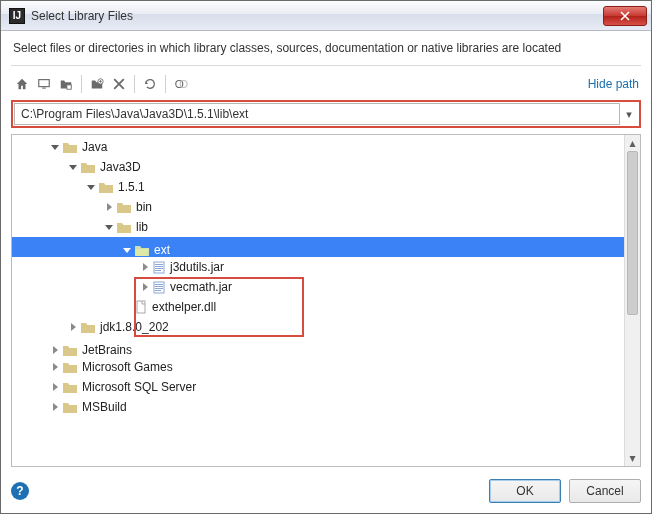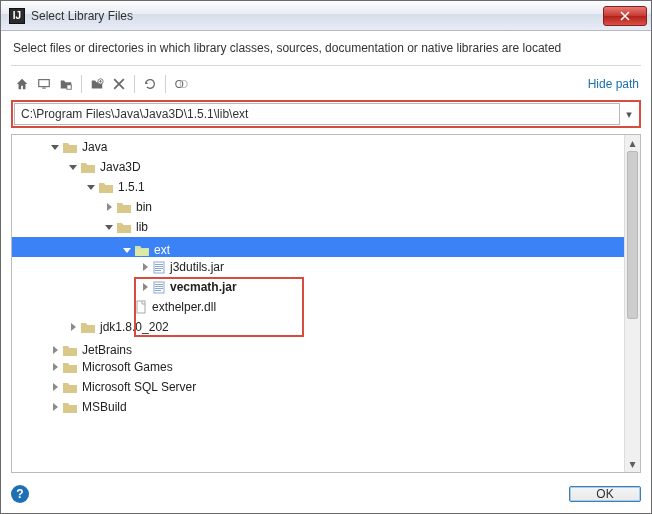--- a/index.html
+++ b/index.html
@@ -48,21 +48,21 @@
   .jar-icon { width:14px; height:14px; }
   .file-icon { width:14px; height:14px; }
 
   .highlight-box { position:absolute; border:2px solid #d84b3f; pointer-events:none; }
 
   .hint { text-align:center; color:#9a9a9a; font-size:11px; padding:3px 0 5px 0; border-top:1px solid #d9d9d9; margin-top:-1px; }
 
   .footer { display:flex; align-items:center; padding:6px 10px 10px 10px; }
   .help-icon { width:18px; height:18px; border-radius:50%; background:#1f6fb5; color:#fff; display:flex; align-items:center; justify-content:center; font-weight:bold; font-size:12px; }
   .footer .spacer2 { flex:1; }
-  .btn { min-width:72px; height:16px; border:1px solid #adadad; background:linear-gradient(#f5f5f5,#e9e9e9); display:flex; align-items:center; justify-content:center; border-radius:2px; margin-left:8px; color:#333; }
+  .btn { min-width:72px; height:24px; border:1px solid #adadad; background:linear-gradient(#f5f5f5,#e9e9e9); display:flex; align-items:center; justify-content:center; border-radius:2px; margin-left:8px; color:#333; }
   .btn.primary { border:1px solid #3c7fb1; box-shadow:0 0 0 1px #a6cdef inset; }
 
   
   .chev-r::before { content:""; border-style:solid; border-width:4px 0 4px 5px; border-color:transparent transparent transparent #8b8b8b; display:inline-block; }
   .chev-d::before { content:""; border-style:solid; border-width:5px 4px 0 4px; border-color:#5a5a5a transparent transparent transparent; display:inline-block; }
   .row.selected .chev-d::before { border-top-color:#fff; }
   .row.selected .folder-open path { fill:#dfe9a6; }
   .row.selected .folder-open .tab { fill:#cfe0b0; }
 
   .scrollbar-v {
@@ -202,21 +202,21 @@
           <span class="tw chev-r"></span>
           <svg class="jar-icon" viewBox="0 0 14 14">
               <rect x="2" y="2" width="10" height="11" fill="#fff" stroke="#8aa7d6"></rect>
               <rect x="3" y="4" width="8" height="1" fill="#8aa7d6"></rect>
               <rect x="3" y="6" width="8" height="1" fill="#8aa7d6"></rect>
               <rect x="3" y="8" width="8" height="1" fill="#8aa7d6"></rect>
               <rect x="3" y="10" width="6" height="1" fill="#8aa7d6"></rect>
             </svg>
           <span class="lbl">j3dutils.jar</span>
         </div>
-        <div class="row" style="padding-left:126px;font-weight:bold;">
+        <div class="row" style="padding-left:126px;">
           <span class="tw chev-r"></span>
           <svg class="jar-icon" viewBox="0 0 14 14">
               <rect x="2" y="2" width="10" height="11" fill="#fff" stroke="#8aa7d6"></rect>
               <rect x="3" y="4" width="8" height="1" fill="#8aa7d6"></rect>
               <rect x="3" y="6" width="8" height="1" fill="#8aa7d6"></rect>
               <rect x="3" y="8" width="8" height="1" fill="#8aa7d6"></rect>
               <rect x="3" y="10" width="6" height="1" fill="#8aa7d6"></rect>
             </svg>
           <span class="lbl">vecmath.jar</span>
         </div>
@@ -279,15 +279,18 @@
     </div>
 
   </div>
 
   <div class="footer">
     <div class="help-icon">?</div>
     <div class="spacer2"></div>
     <div class="btn primary">
         <span>OK</span>
       </div>
+    <div class="btn">
+        <span>Cancel</span>
+      </div>
   </div>
 
 </div>
 
 </body></html>

